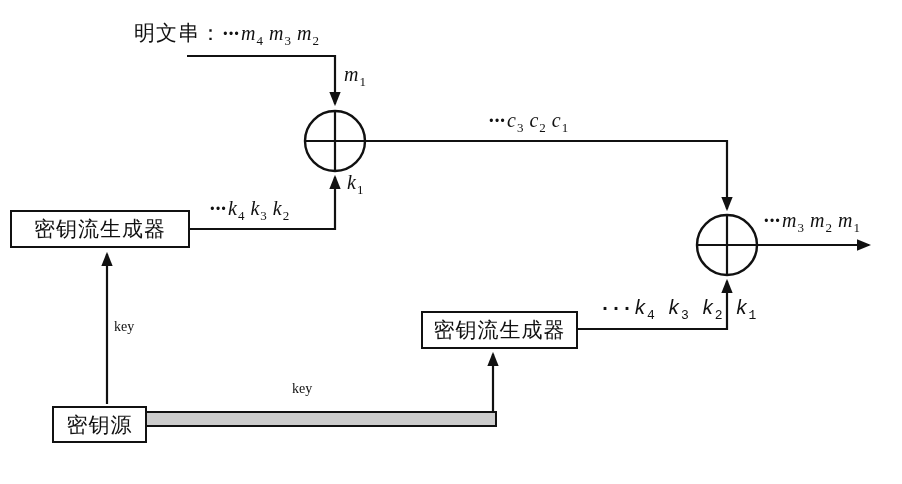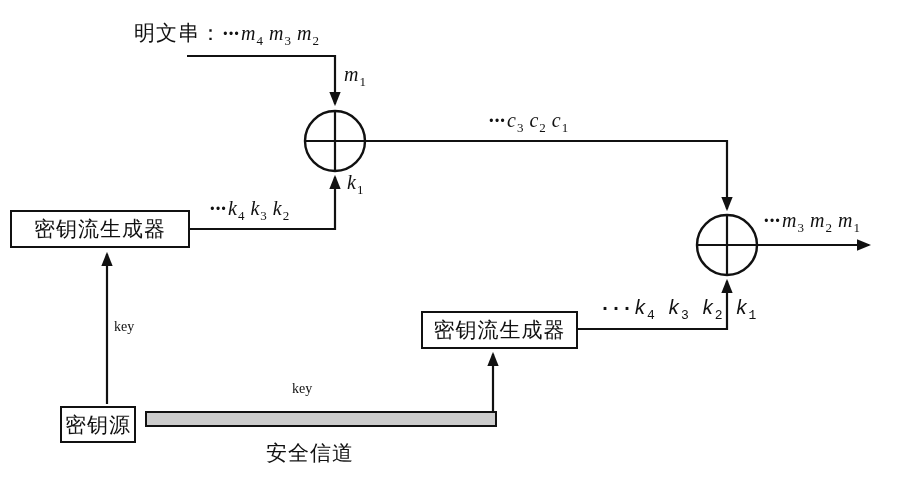--- a/index.html
+++ b/index.html
@@ -65,21 +65,21 @@
   </svg>
 
   <div class="box" style="left:10px;top:210px;width:180px;height:38px;">
     <span>密钥流生成器</span>
   </div>
 
   <div class="box" style="left:421px;top:311px;width:157px;height:38px;">
     <span>密钥流生成器</span>
   </div>
 
-  <div class="box" style="left:60px;top:406px;width:76px;height:37px;">
+  <div class="box" style="left:52px;top:406px;width:95px;height:37px;">
     <span>密钥源</span>
   </div>
 
   <div class="lbl" style="left:112px;top:21px;margin-left:22px;">
     <span class="cn">明文串：</span><span class="math"><span class="plain">···</span><span class="var">m</span><sub>4</sub><span class=""> </span><span class="var">m</span><sub>3</sub><span class=""> </span><span class="var">m</span><sub>2</sub></span>
   </div>
 
   <div class="lbl math" style="left:344px;top:63px;"><span class="var">m</span><sub>1</sub></div>
 
   <div class="lbl math" style="left:488px;top:109px;"><span class="plain">···</span><span class="var">c</span><sub>3</sub><span class=""> </span><span class="var">c</span><sub>2</sub><span class=""> </span><span class="var">c</span><sub>1</sub></div>
@@ -89,15 +89,14 @@
   <div class="lbl math" style="left:347px;top:171px;"><span class="var">k</span><sub>1</sub></div>
 
   <div class="lbl math" style="left:763px;top:209px;"><span class="plain">···</span><span class="var">m</span><sub>3</sub><span class=""> </span><span class="var">m</span><sub>2</sub><span class=""> </span><span class="var">m</span><sub>1</sub></div>
 
   <div class="lbl math" style="left:599px;top:297px;font-family:Liberation Mono, monospace;"><span class="plain">···</span><span class="var">k</span><sub>4</sub><span class=""> </span><span class="var">k</span><sub>3</sub><span class=""> </span><span class="var">k</span><sub>2</sub><span class=""> </span><span class="var">k</span><sub>1</sub></div>
 
   <div class="lbl keytxt" style="left:114px;top:319px;">key</div>
 
   <div class="lbl keytxt" style="left:292px;top:381px;">key</div>
 
-  <div class="lbl cn" style="left:266px;top:441px;">安全信道</div>
 
 </div>
 
 </body></html>

